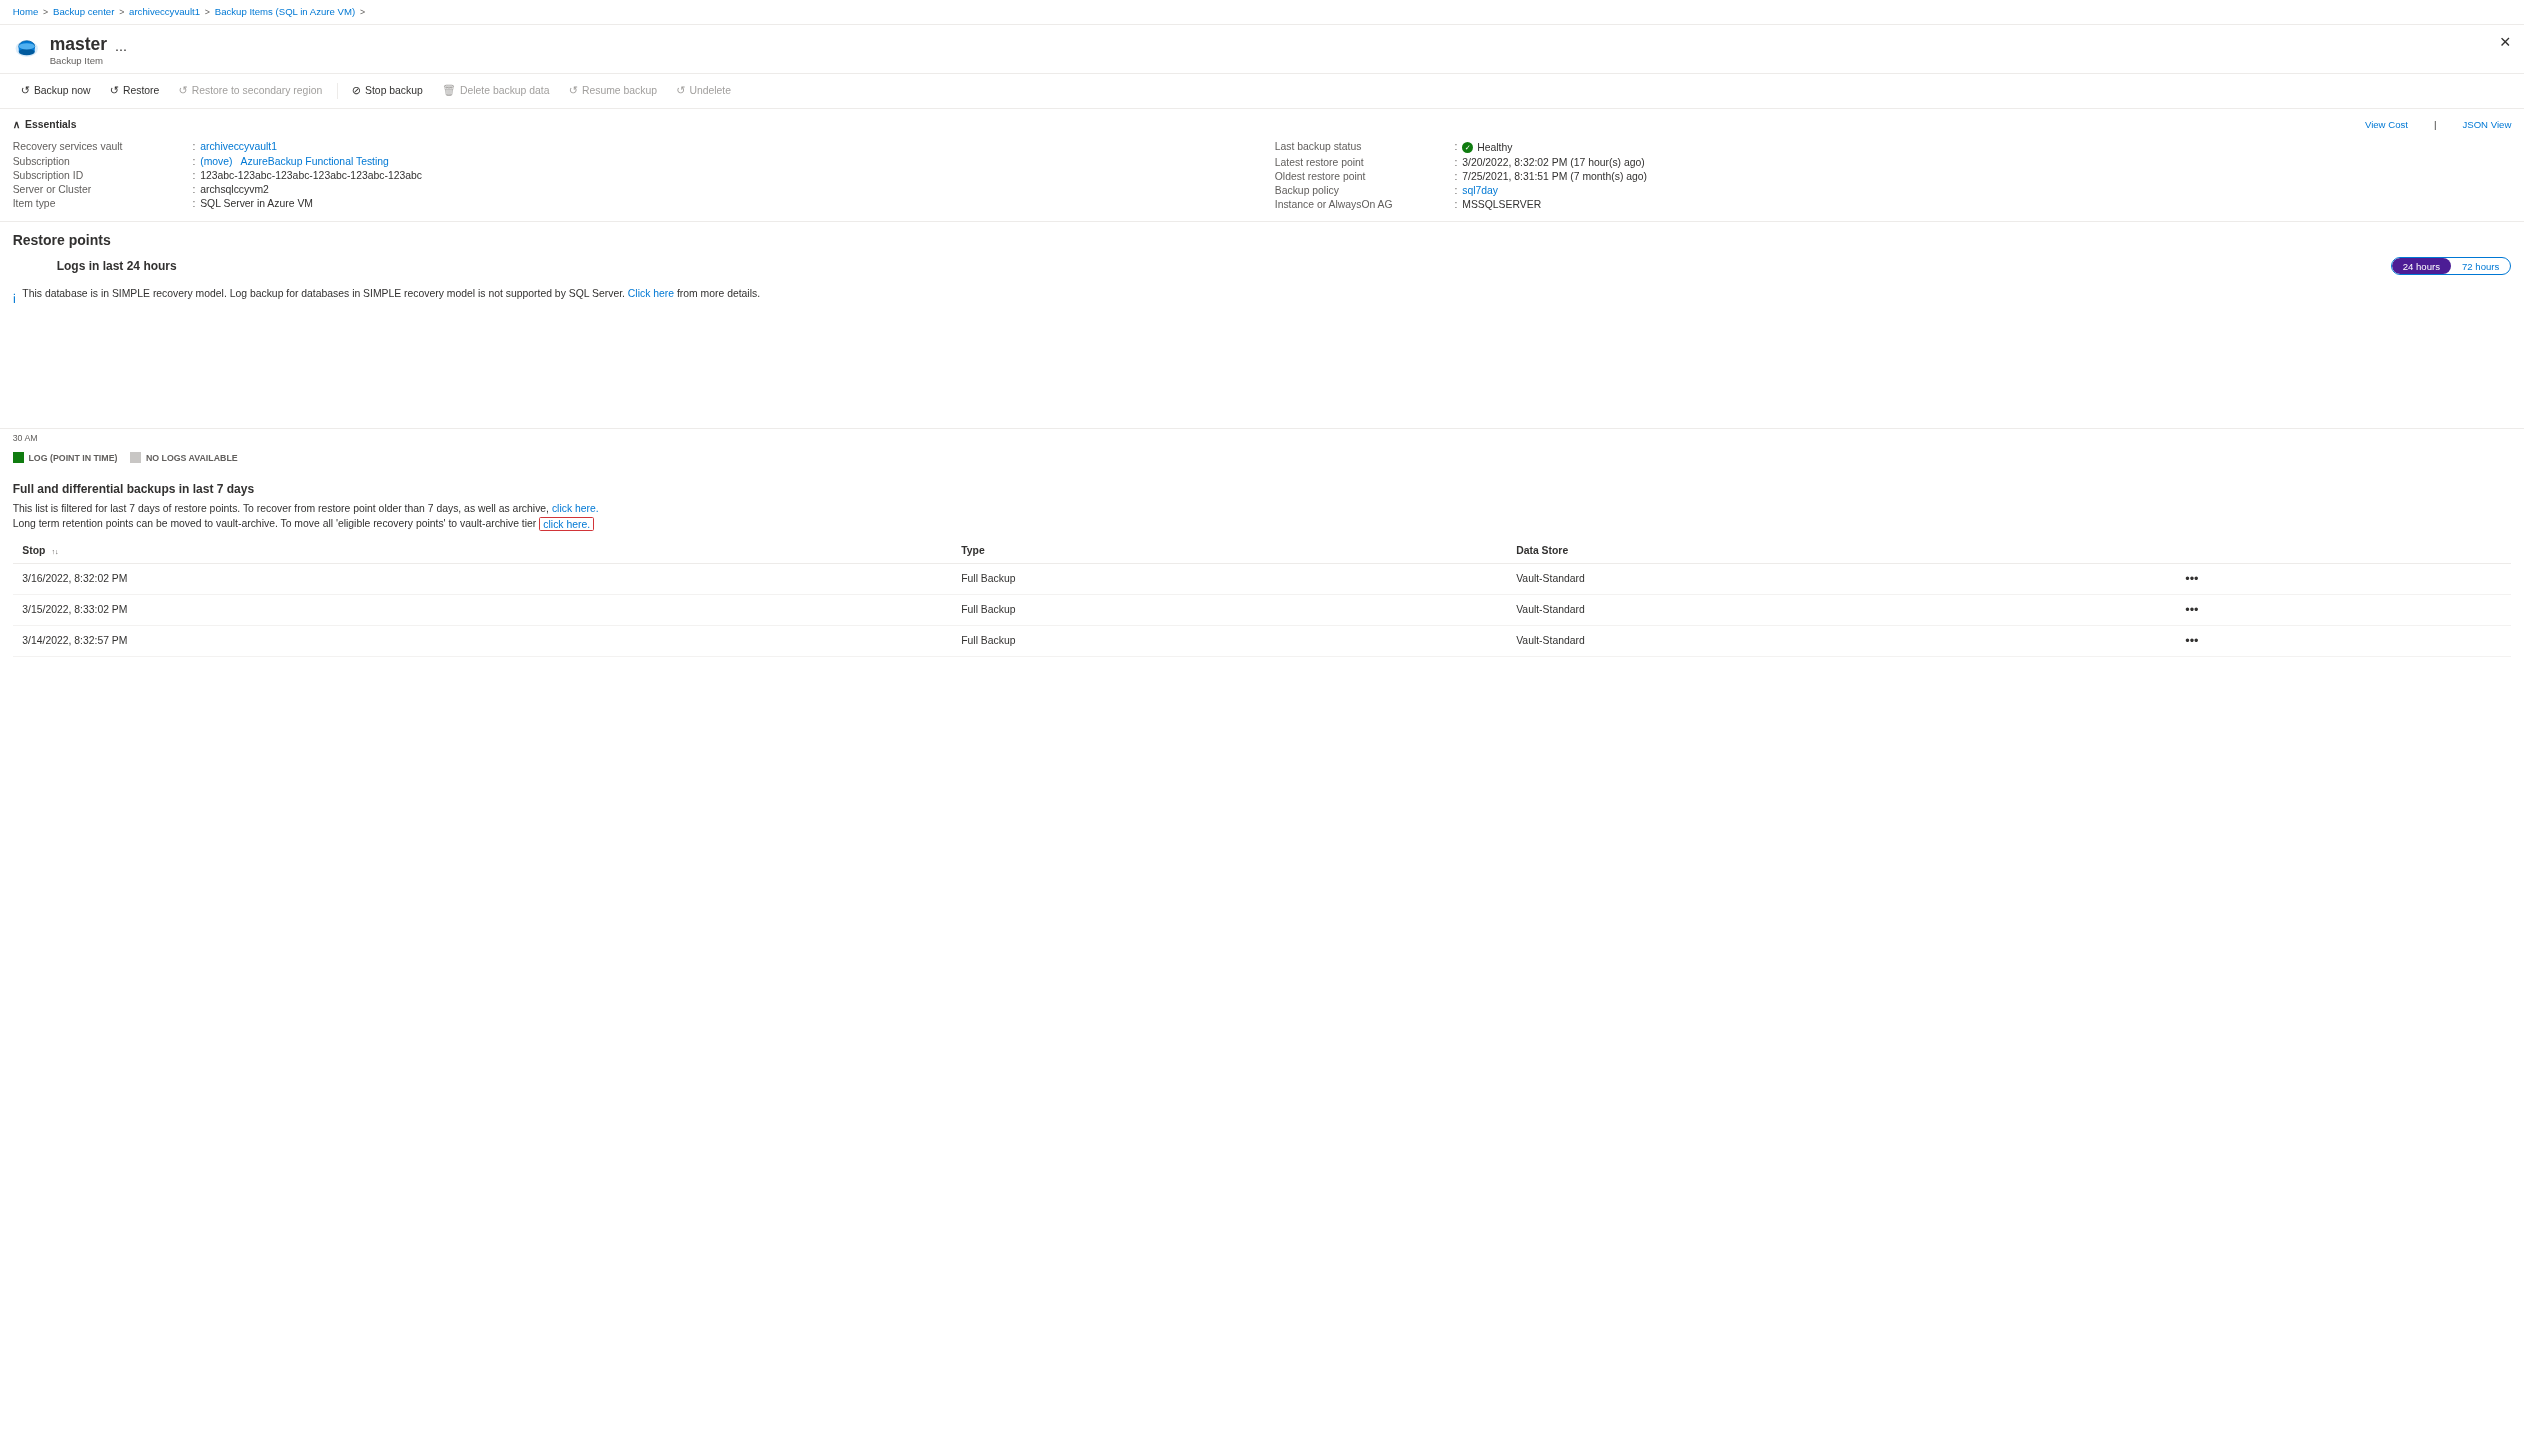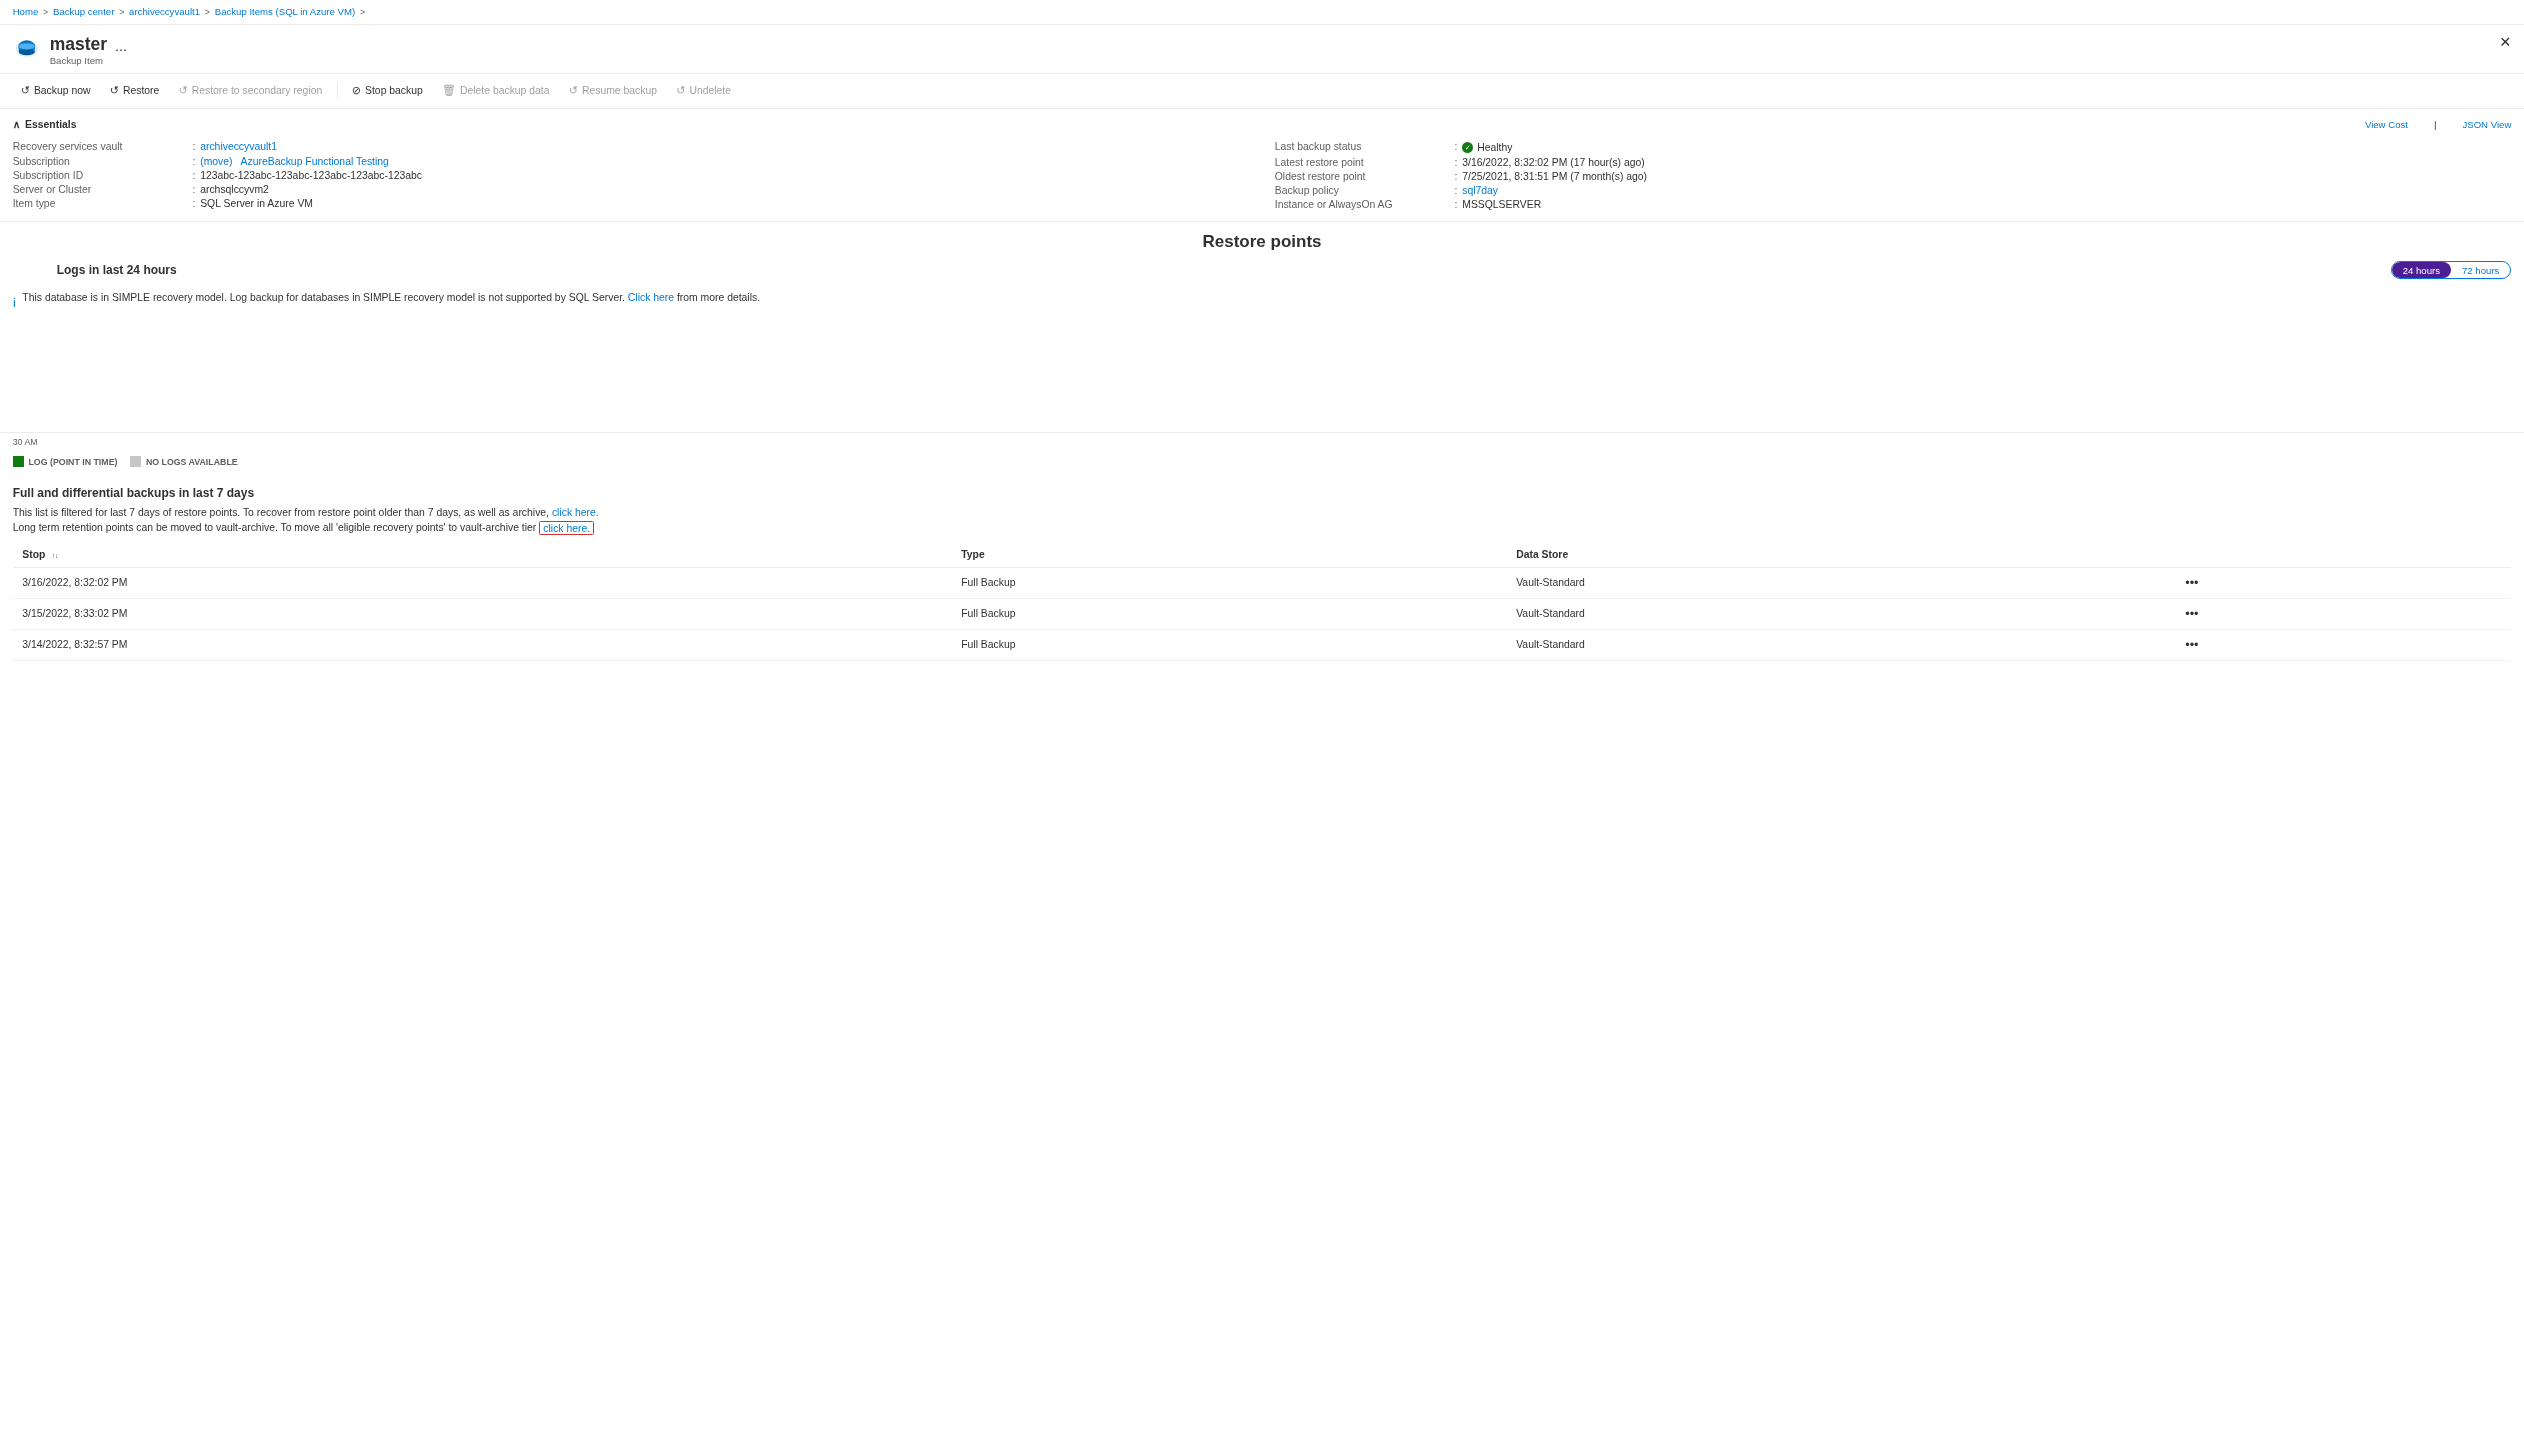--- a/index.html
+++ b/index.html
@@ -37,21 +37,21 @@
     .essentials-row { display: flex; align-items: baseline; gap: 0; font-size: 10.4px; padding: 1.6px 0; }
     .essentials-label { color: #605e5c; min-width: 175px; }
     .essentials-colon { color: #605e5c; margin: 0 4.8px; }
     .essentials-value { color: #323130; }
     .essentials-value a { color: #0078d4; text-decoration: none; }
     .essentials-value .healthy-badge { display: flex; align-items: center; gap: 4px; }
     .healthy-dot { width: 11px; height: 11px; border-radius: 50%; background: #107c10; display: flex; align-items: center; justify-content: center; }
     .healthy-dot::after { content: '✓'; color: white; font-size: 7.2px; }
 
     
-    .section-title-bar { padding: 9.6px 12.7px 3.2px; font-size: 17px; font-weight: 600; text-align: center; }
+    .section-title-bar { padding: 9.6px 12.7px 3.2px; font-size: 14px; font-weight: 600; }
 
     
     .logs-header { display: flex; align-items: center; justify-content: space-between; padding: 6.4px 12.7px; }
     .logs-title { font-size: 12px; font-weight: 600; padding-left: 44px; }
     .time-toggle { display: flex; border-radius: 9.6px; overflow: hidden; border: 0.8px solid #0078d4; }
     .time-toggle-btn { padding: 2.4px 11px; font-size: 9.6px; cursor: pointer; border: none; background: none; color: #0078d4; }
     .time-toggle-btn.active { background: #4c1d95; color: #fff; border-radius: 9.6px; }
 
     
     .info-msg { display: flex; align-items: flex-start; gap: 6.4px; padding: 6.4px 12.7px 9.6px; font-size: 10.4px; color: #323130; }
@@ -198,21 +198,21 @@
         <span class="essentials-value">
           <span class="healthy-badge">
             <span class="healthy-dot"></span>
             <span>Healthy</span>
           </span>
         </span>
       </div>
       <div class="essentials-row">
         <span class="essentials-label">Latest restore point</span>
         <span class="essentials-colon">:</span>
-        <span class="essentials-value">3/16/2022, 8:32:02 PM (17 hour(s) ago)</span>
+        <span class="essentials-value">3/20/2022, 8:32:02 PM (17 hour(s) ago)</span>
       </div>
       <div class="essentials-row">
         <span class="essentials-label">Oldest restore point</span>
         <span class="essentials-colon">:</span>
         <span class="essentials-value">7/25/2021, 8:31:51 PM (7 month(s) ago)</span>
       </div>
       <div class="essentials-row">
         <span class="essentials-label">Backup policy</span>
         <span class="essentials-colon">:</span>
         <span class="essentials-value"><a href="#">sql7day</a></span>

